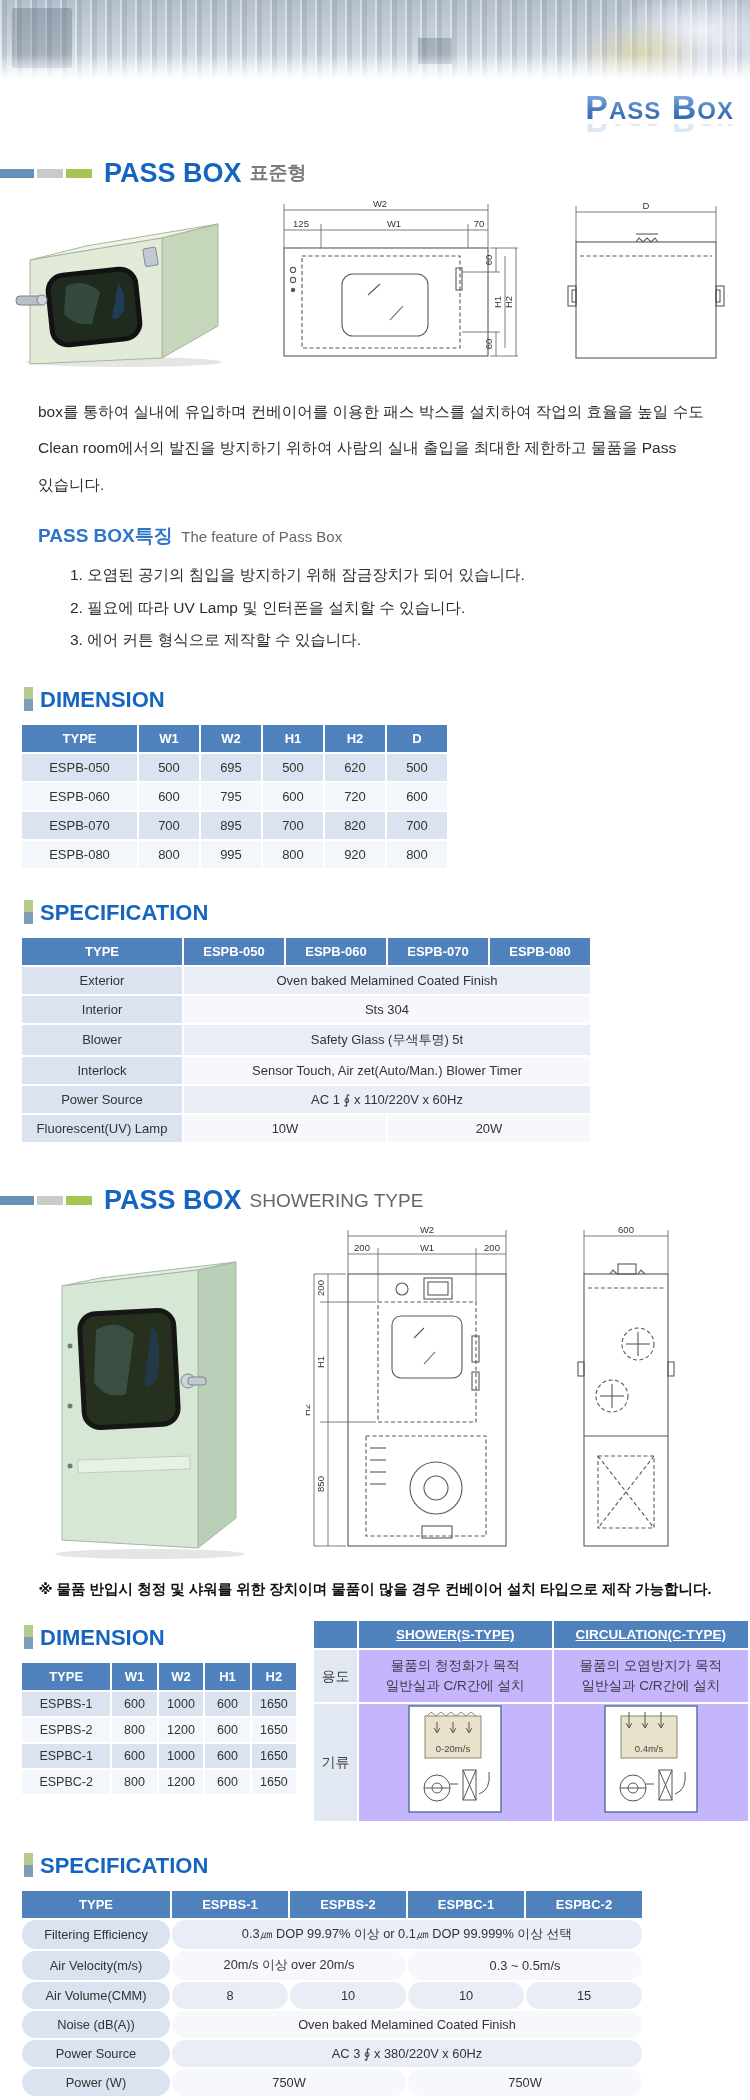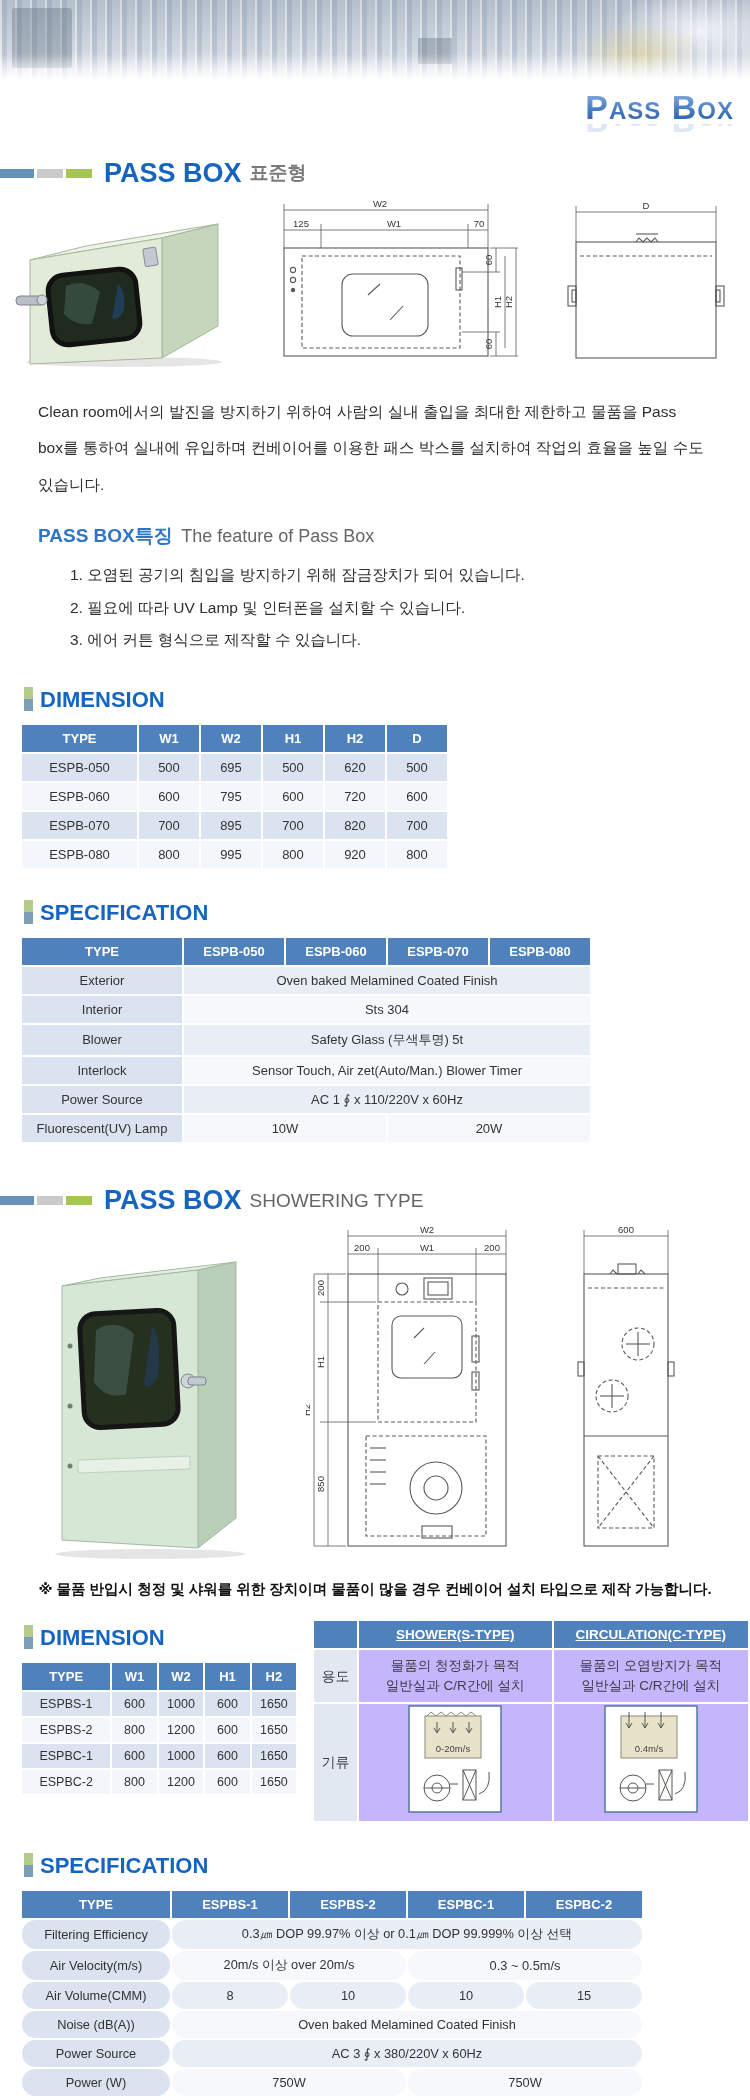--- a/index.html
+++ b/index.html
@@ -43,21 +43,21 @@
   .draw { stroke:#5a5a5a; stroke-width:1.1; fill:none; }
   .dim  { stroke:#5a5a5a; stroke-width:0.8; fill:none; }
   .dimtxt { font-size:9.5px; fill:#333; stroke:none; }
   .dash { stroke-dasharray:4 2.5; }
 
   
   .desc { margin:26px 0 0 38px; font-size:15.5px; color:#2e2e2e; line-height:2.35; }
   .features { margin:20px 0 0 38px; }
   .feat-head { margin-bottom:10px; }
   .feat-title { color:#2e75c8; font-weight:bold; font-size:19px; }
-  .feat-sub { color:#666; font-size:18px; margin-left:4px; }
+  .feat-sub { color:#666; font-size:15px; margin-left:4px; }
   .feat-item { font-size:15.5px; color:#2e2e2e; line-height:2.1;margin-left:32px; }
 
   
   .h2row { display:flex; margin-left:24px; }
   .h2row.m1 { margin-top:30px; }
   .hicon { width:9px; height:24px; display:inline-flex; flex-direction:column; margin-right:7px; }
   .hicon .t { flex:1; background:#b3cc8c; }
   .hicon .b { flex:1; background:#7e9db6; }
   .htext { font-size:22px; font-weight:bold; color:#1565c0; letter-spacing:0; }
 
@@ -179,22 +179,22 @@
     <path class="draw" d="M100 44 l3 -4 l4 4 l4 -4 l4 4 l4 -4 l3 4"></path>
     <line class="draw" x1="100" y1="36" x2="122" y2="36"></line>
     <rect class="draw" x="32" y="88" width="8" height="20"></rect>
     <rect class="draw" x="180" y="88" width="8" height="20"></rect>
     <rect class="draw" x="36" y="92" width="4" height="12"></rect>
     <rect class="draw" x="180" y="92" width="4" height="12"></rect>
   </svg>
 </div>
 
 <div class="desc">
+  <div>box를 통하여 실내에 유입하며 컨베이어를 이용한 패스 박스를 설치하여 작업의 효율을 높일 수도</div>
   <div>Clean room에서의 발진을 방지하기 위하여 사람의 실내 출입을 최대한 제한하고 물품을 Pass</div>
-  <div>box를 통하여 실내에 유입하며 컨베이어를 이용한 패스 박스를 설치하여 작업의 효율을 높일 수도</div>
   <div>있습니다.</div>
 </div>
 
 <div class="features">
   <div class="feat-head">
     <span class="feat-title">PASS BOX특징</span>
     <span class="feat-sub">The feature of Pass Box</span>
   </div>
   <div class="feat-item">1. 오염된 공기의 침입을 방지하기 위해 잠금장치가 되어 있습니다.</div>
   <div class="feat-item">2. 필요에 따라 UV Lamp 및 인터폰을 설치할 수 있습니다.</div>

